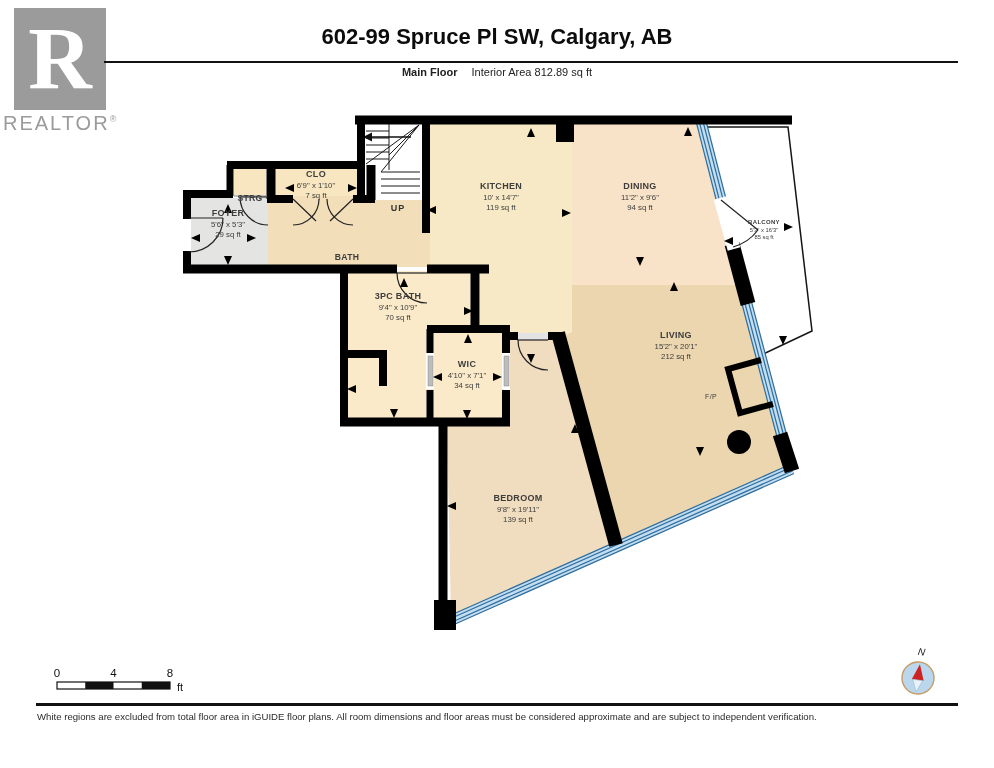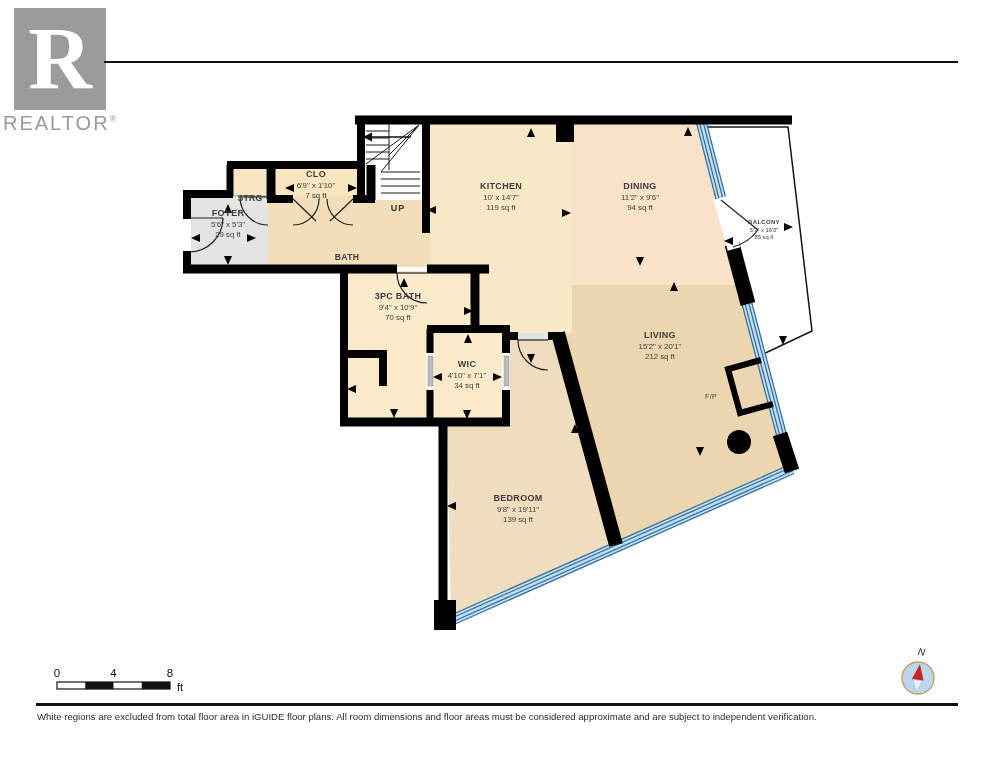--- a/index.html
+++ b/index.html
@@ -33,21 +33,25 @@
 </style>
 </head>
 <body>
 
 <div id="page">
 
   <div class="abs" id="logo-box">
     <span id="logo-letter">R</span>
   </div>
   <div class="abs" id="logo-word"><span>REALTOR</span><sup>®</sup></div>
+  <div class="abs" id="page-title">602-99 Spruce Pl SW, Calgary, AB</div>
   <div class="abs" id="title-rule"></div>
+  <div class="abs" id="subtitle">
+    <span class="fl">Main Floor</span><span>Interior Area 812.89 sq ft</span>
+  </div>
 
   <svg class="abs" id="plan-svg" width="994" height="768" viewBox="0 0 994 768">
 
     <g>
       <rect x="234" y="167" width="32" height="28" fill="#F8E6C0"></rect>
       <rect x="275" y="169" width="92" height="30" fill="#F8E6C0"></rect>
       <rect x="189" y="198" width="79" height="69" fill="#E4E4E3"></rect>
       <rect x="268" y="196" width="162" height="71" fill="#F2DEB9"></rect>
       <rect x="375" y="165" width="51" height="33" fill="#F2DEB9"></rect>
       <path d="M430,124 L572,124 L572,338 L480,338 L480,269 L430,269 Z" fill="#F8E9C6"></path>
@@ -251,21 +255,21 @@
   <div class="rl" style="left:467px;top:375px">
     <div class="nm">WIC</div>
       <div class="dm">4'10" x 7'1"</div>
       <div class="ar">34 sq ft</div>
     </div>
   <div class="rl" style="left:518px;top:509px">
     <div class="nm">BEDROOM</div>
       <div class="dm">9'8" x 19'11"</div>
       <div class="ar">139 sq ft</div>
     </div>
-  <div class="rl" style="left:660px;top:346px">
+  <div class="rl" style="left:676px;top:346px">
     <div class="nm">LIVING</div>
       <div class="dm">15'2" x 20'1"</div>
       <div class="ar">212 sq ft</div>
     </div>
   <div class="rl fp" style="left:711px;top:397px">
       <div class="nm">F/P</div>
     </div>
 
   <svg class="abs" style="left:50px;top:663px" width="150" height="36" viewBox="0 0 150 36">
     <text x="7" y="14" font-size="11.5" fill="#111" text-anchor="middle">0</text>

